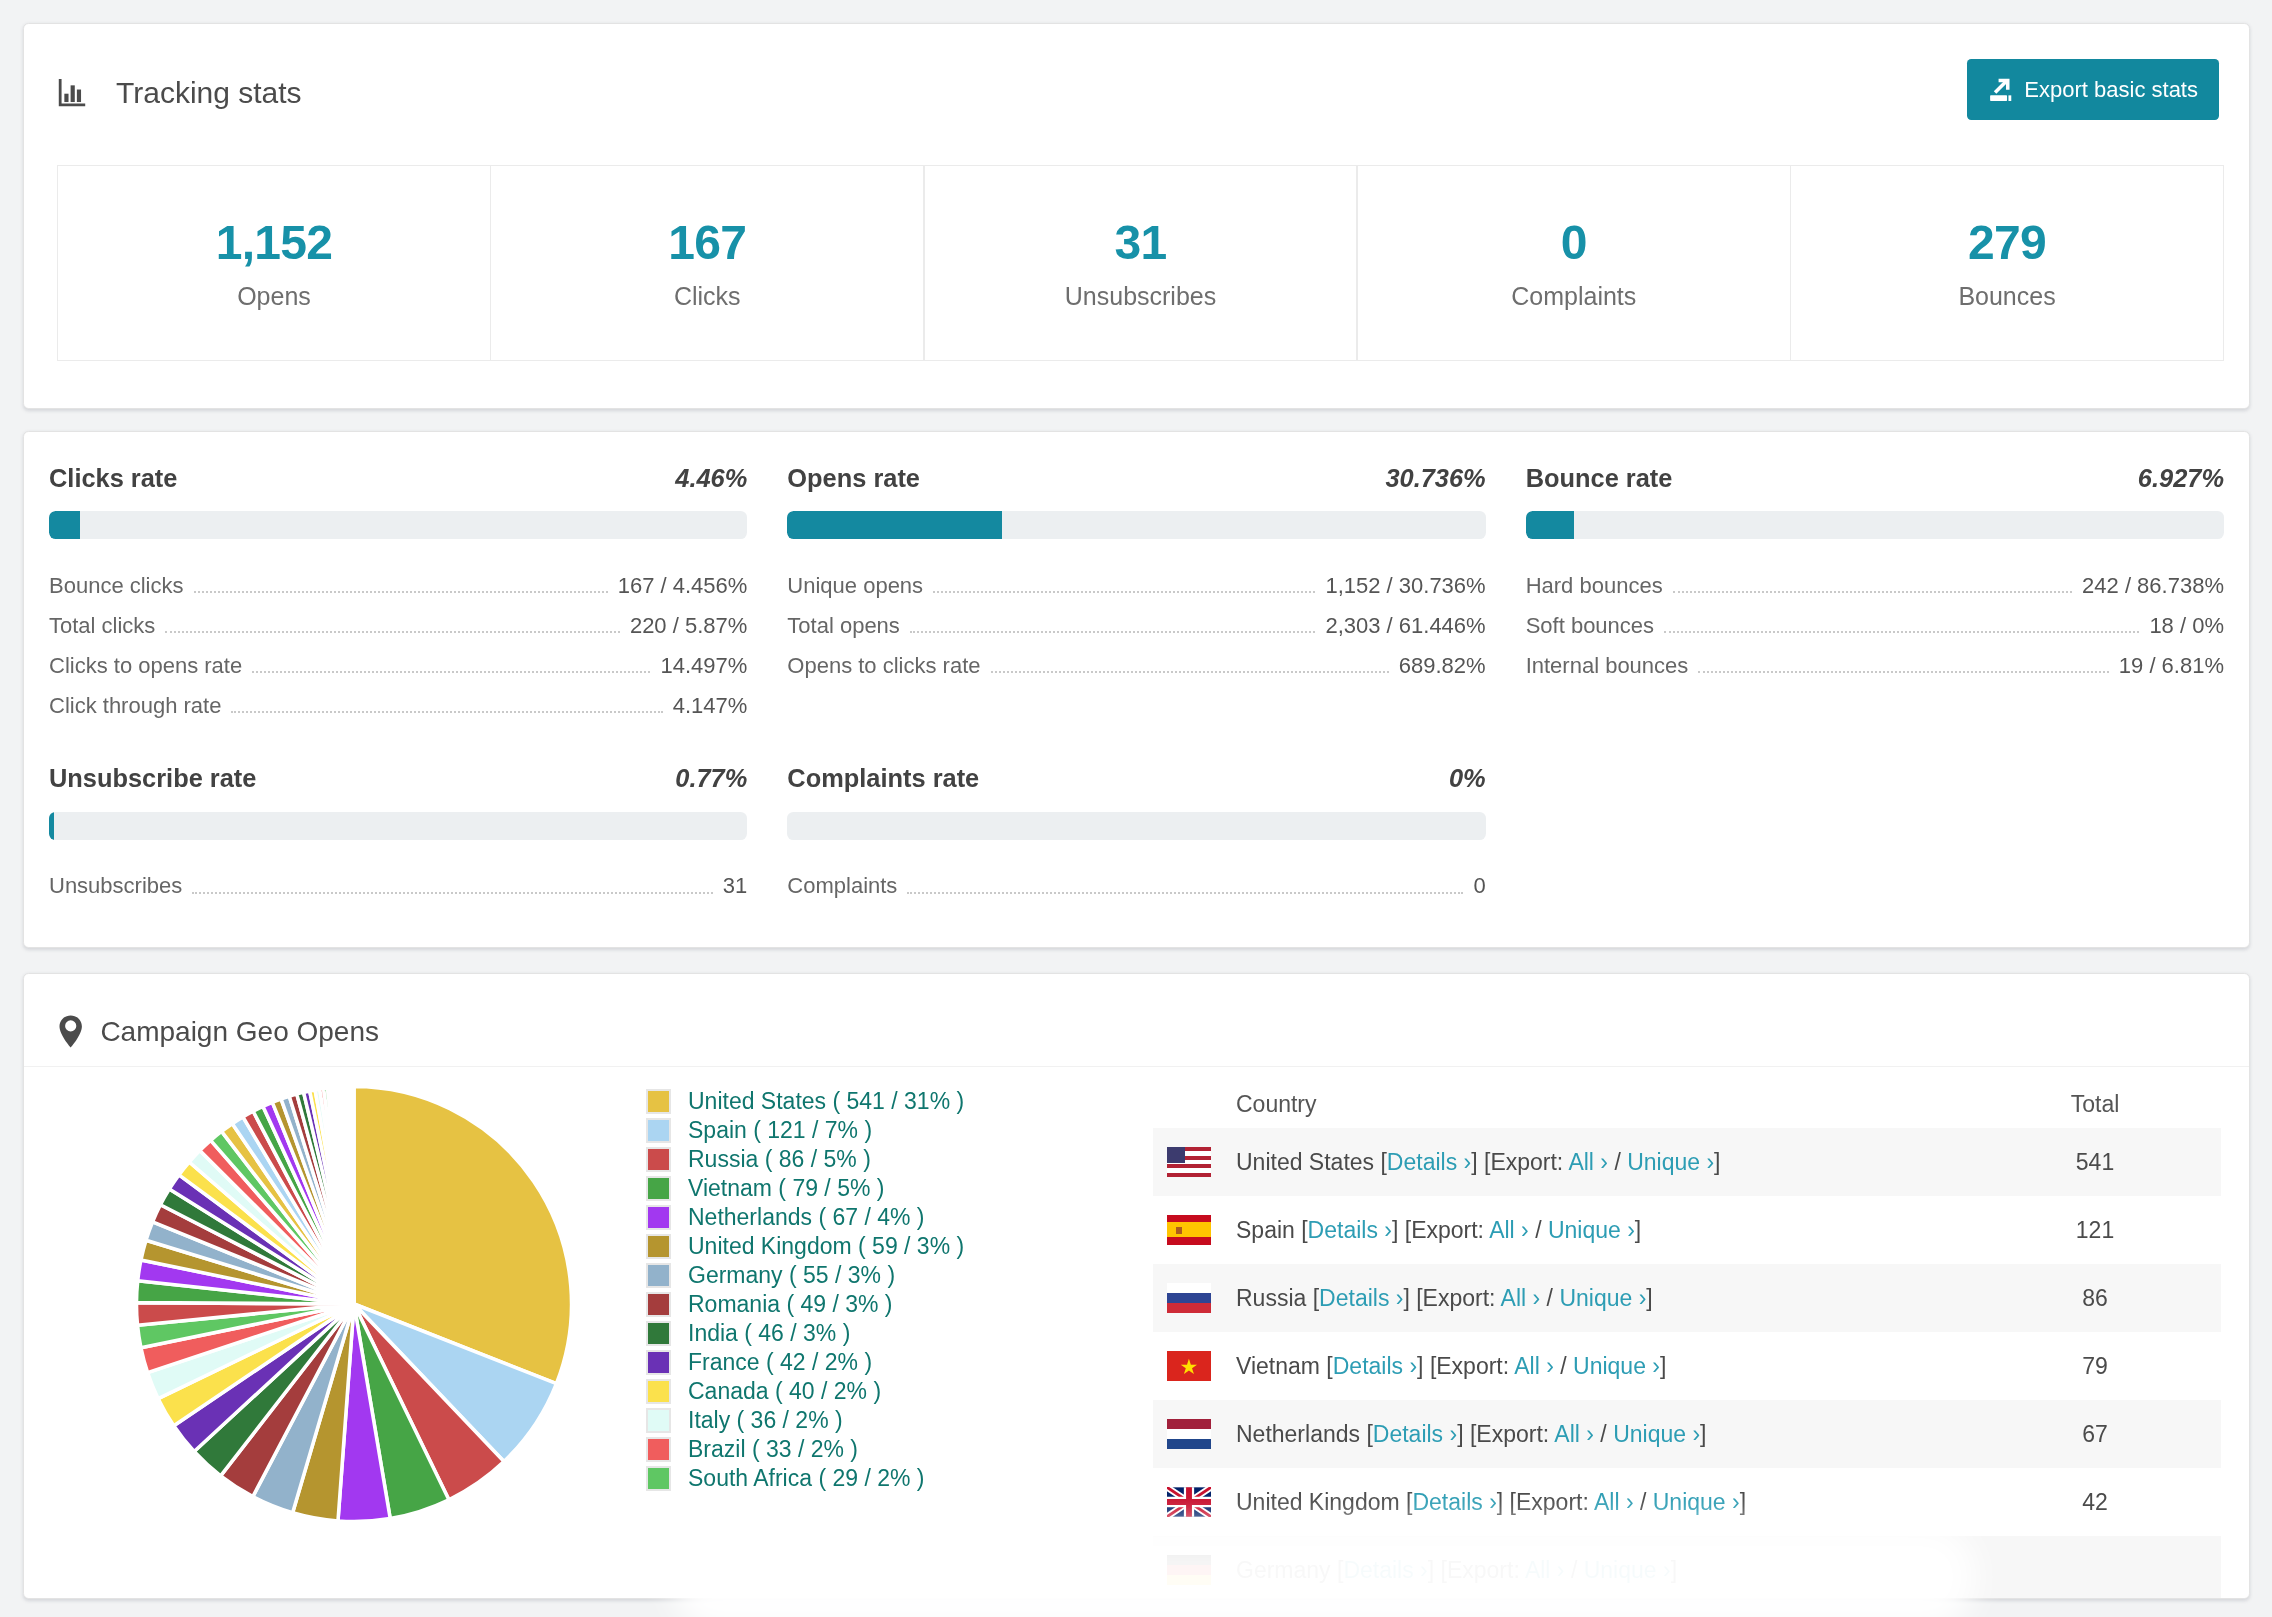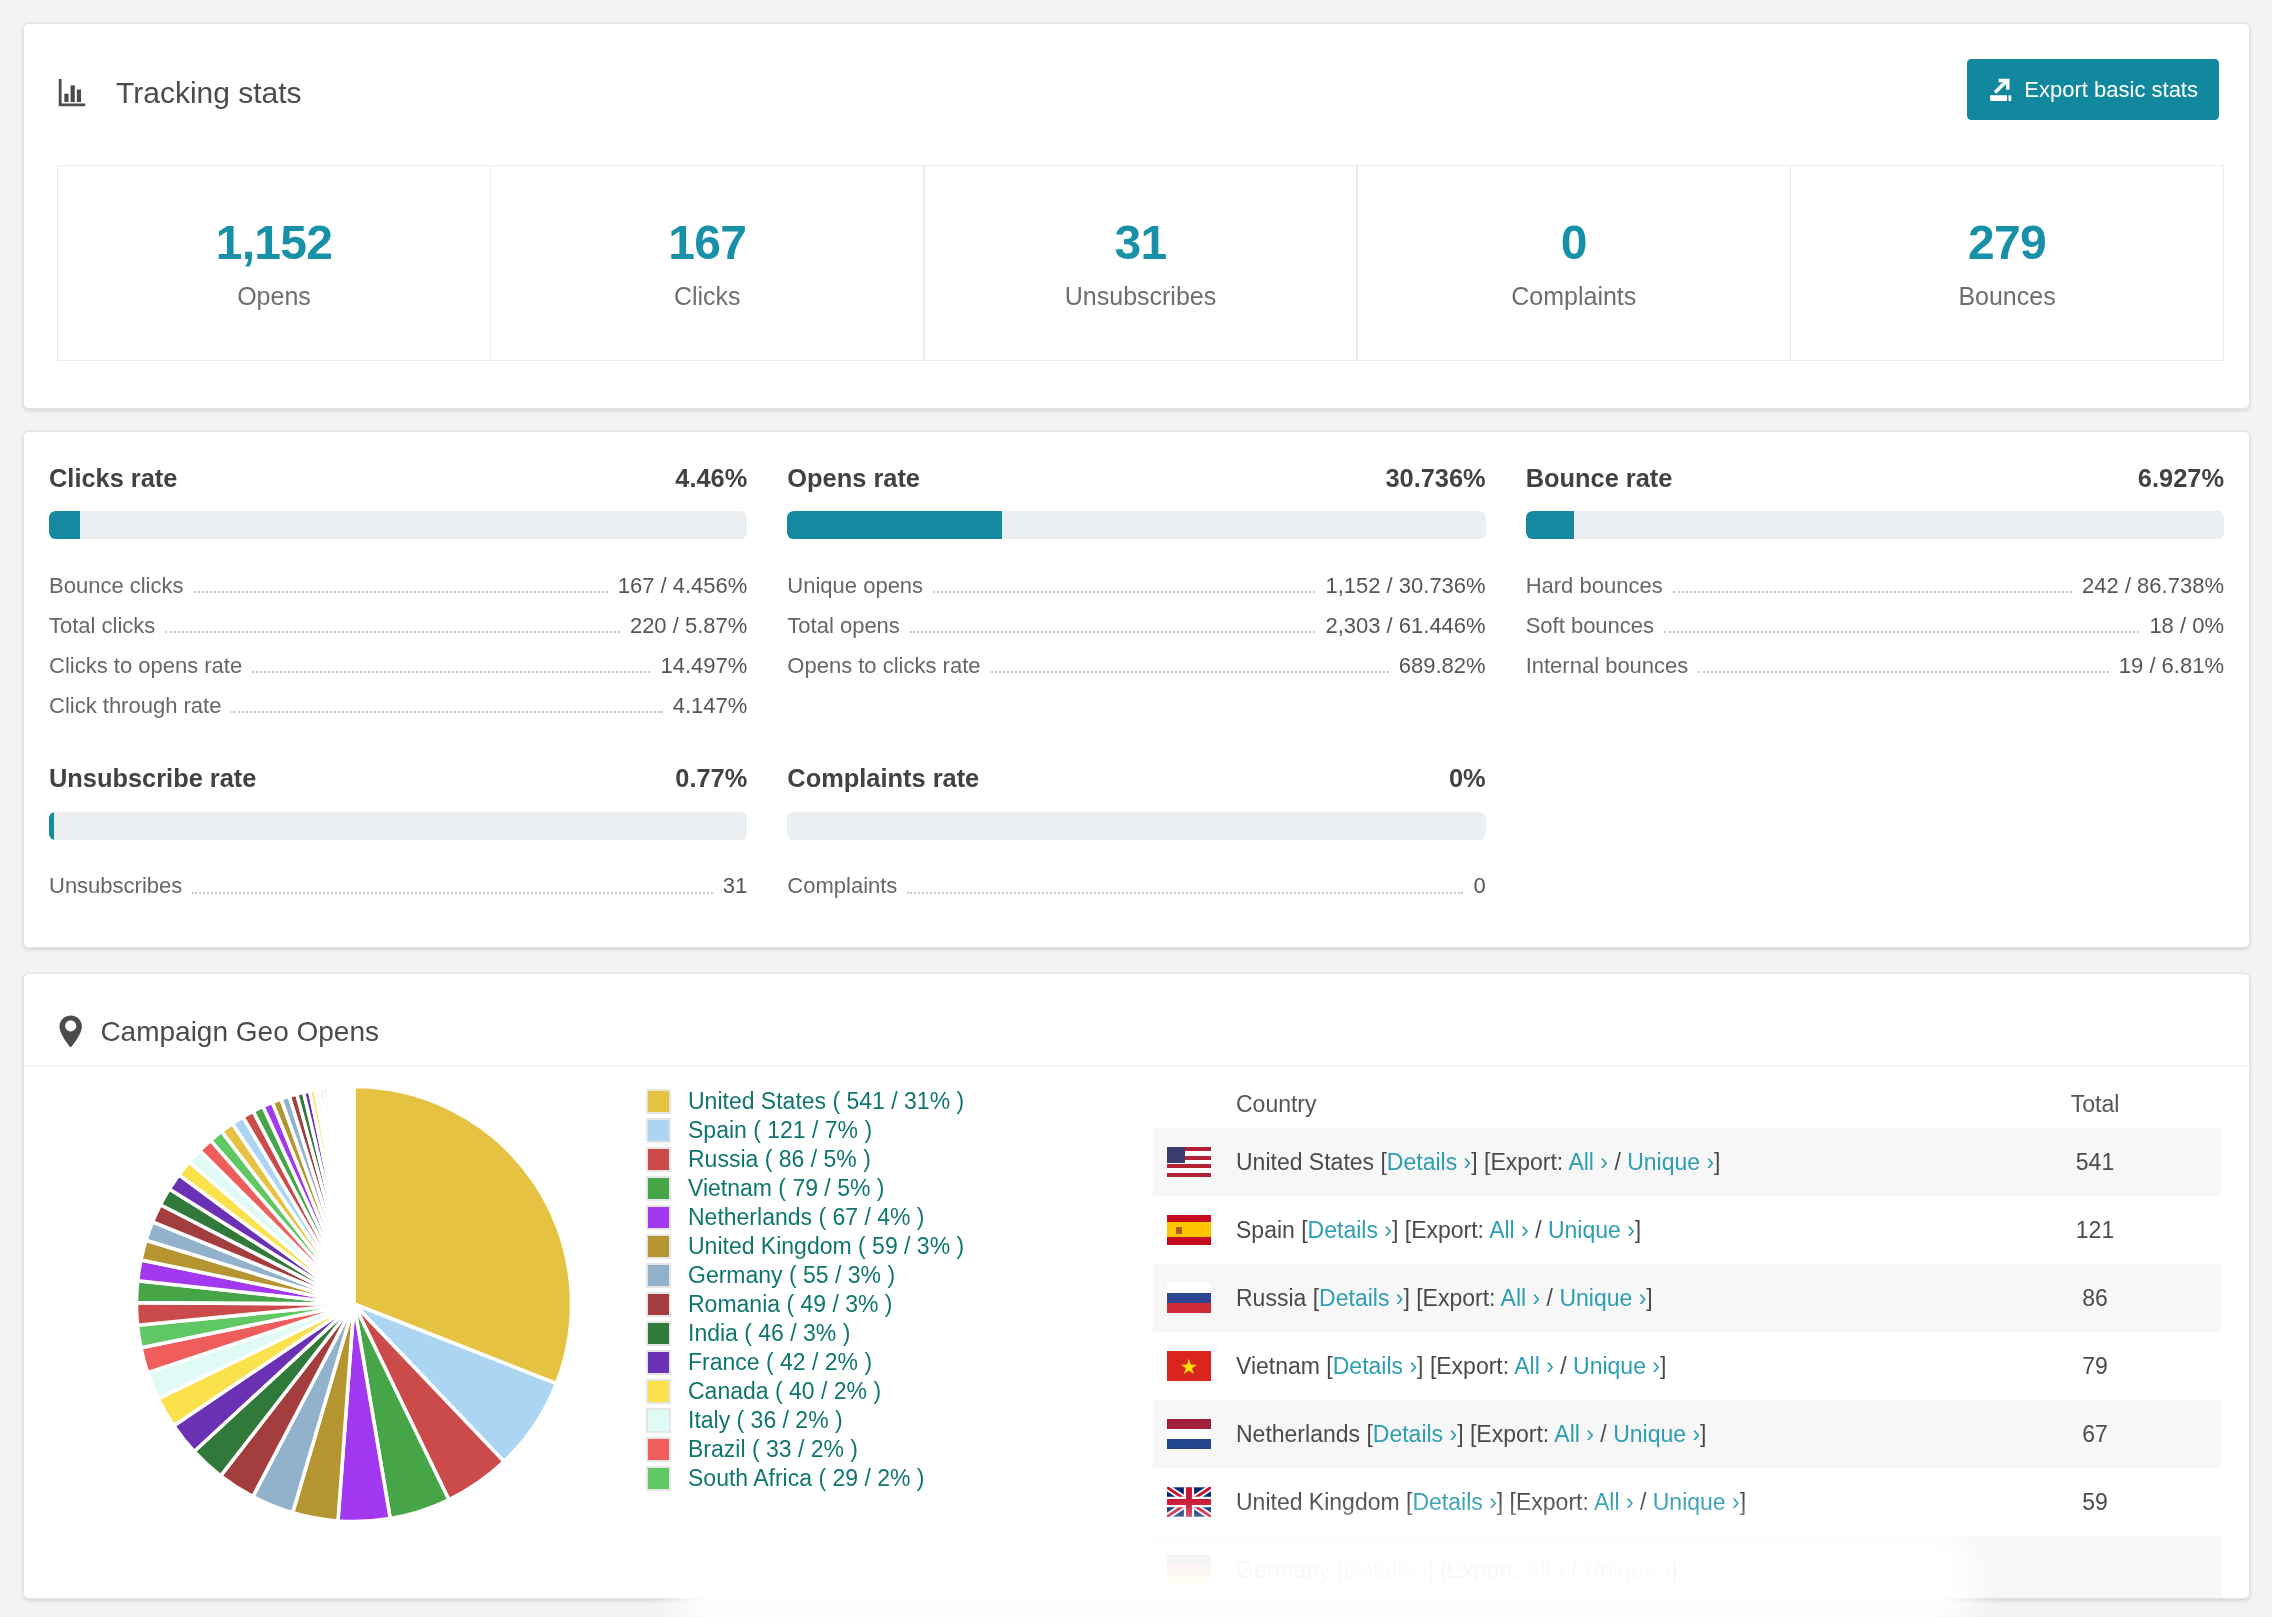--- a/index.html
+++ b/index.html
@@ -20,21 +20,21 @@
         align-items:center;justify-content:center;gap:11.3px;background:#fff;}
   .summary-cell:first-child{margin-left:8px;}
   .summary-value{font-size:48px;font-weight:700;color:#1791A8;letter-spacing:-0.7px;}
   .summary-label{font-size:25px;color:#6e6e6e;}
   
   .card-rates{top:431px;height:515px;}
   .rates-grid{position:absolute;left:25px;right:25px;top:32px;display:grid;
         grid-template-columns:repeat(3,1fr);column-gap:40px;row-gap:44px;}
   .rate-head{display:flex;justify-content:space-between;align-items:baseline;gap:16px;}
   .rate-title{font-size:25.4px;font-weight:700;color:#424242;}
-  .rate-value{font-size:25.4px;font-weight:700;color:#424242;}
+  .rate-value{font-size:25.4px;font-weight:700;color:#424242;font-style:italic;}
   .rate-bar{margin-top:18.4px;height:28px;background:#eceff1;border-radius:6.4px;overflow:hidden;}
   .rate-fill{height:100%;background:#1489A0;border-radius:6.4px 0 0 6.4px;}
   .rate-rows{margin-top:21px;}
   .drow{display:flex;align-items:flex-end;height:40px;font-size:22px;color:#666;}
   .drow .lbl{white-space:nowrap;padding-bottom:1.4px;}
   .drow .leader{flex:1;border-bottom:2.1px dotted #c9c9c9;margin:0 10px 7px 10px;}
   .drow .val{white-space:nowrap;color:#555;padding-bottom:1.4px;}
   
   .card-geo{top:973px;height:624px;overflow:hidden;}
   .geo-header{position:absolute;left:34px;top:40px;display:flex;align-items:center;gap:17px;}
@@ -397,21 +397,21 @@
           </div>
           <div class="geo-row">
             <span class="flag flag-gb"><svg width="44" height="30" viewBox="0 0 60 40">
                 <rect width="60" height="40" fill="#012169"></rect>
                 <path d="M0,0 L60,40 M60,0 L0,40" stroke="#fff" stroke-width="9"></path>
                 <path d="M0,0 L60,40 M60,0 L0,40" stroke="#C8102E" stroke-width="4"></path>
                 <path d="M30,0 V40 M0,20 H60" stroke="#fff" stroke-width="14"></path>
                 <path d="M30,0 V40 M0,20 H60" stroke="#C8102E" stroke-width="8"></path>
               </svg></span>
             <span class="country-text"><span>United Kingdom [</span><span class="tlink">Details ›</span><span>] [Export: </span><span class="tlink">All ›</span><span> / </span><span class="tlink">Unique ›</span><span>]</span></span>
-            <span class="total-cell">59</span>
+            <span class="total-cell">42</span>
           </div>
           <div class="geo-row alt">
             <span class="flag flag-de"></span>
             <span class="country-text"><span>Germany [</span><span class="tlink">Details ›</span><span>] [Export: </span><span class="tlink">All ›</span><span> / </span><span class="tlink">Unique ›</span><span>]</span></span>
             <span class="total-cell"></span>
           </div>
         </div>
     </div>
   </section>
 

